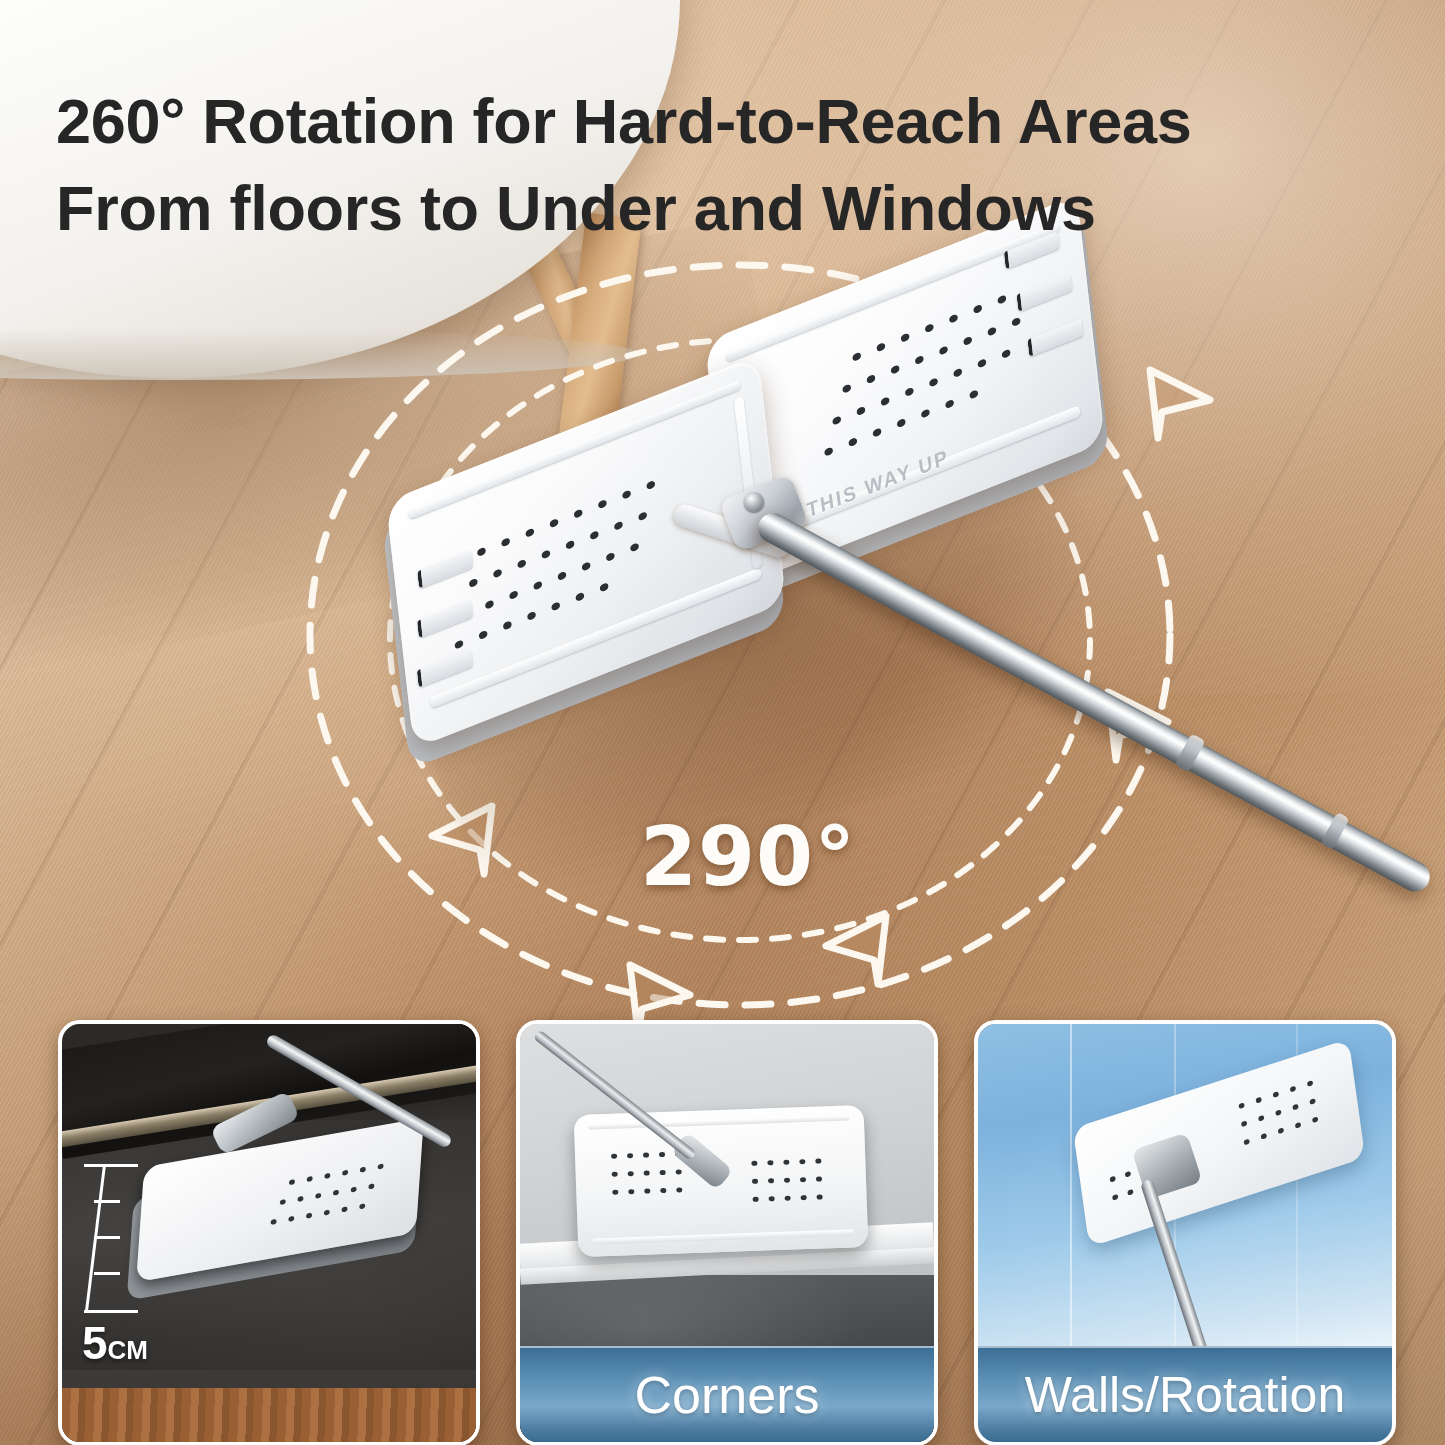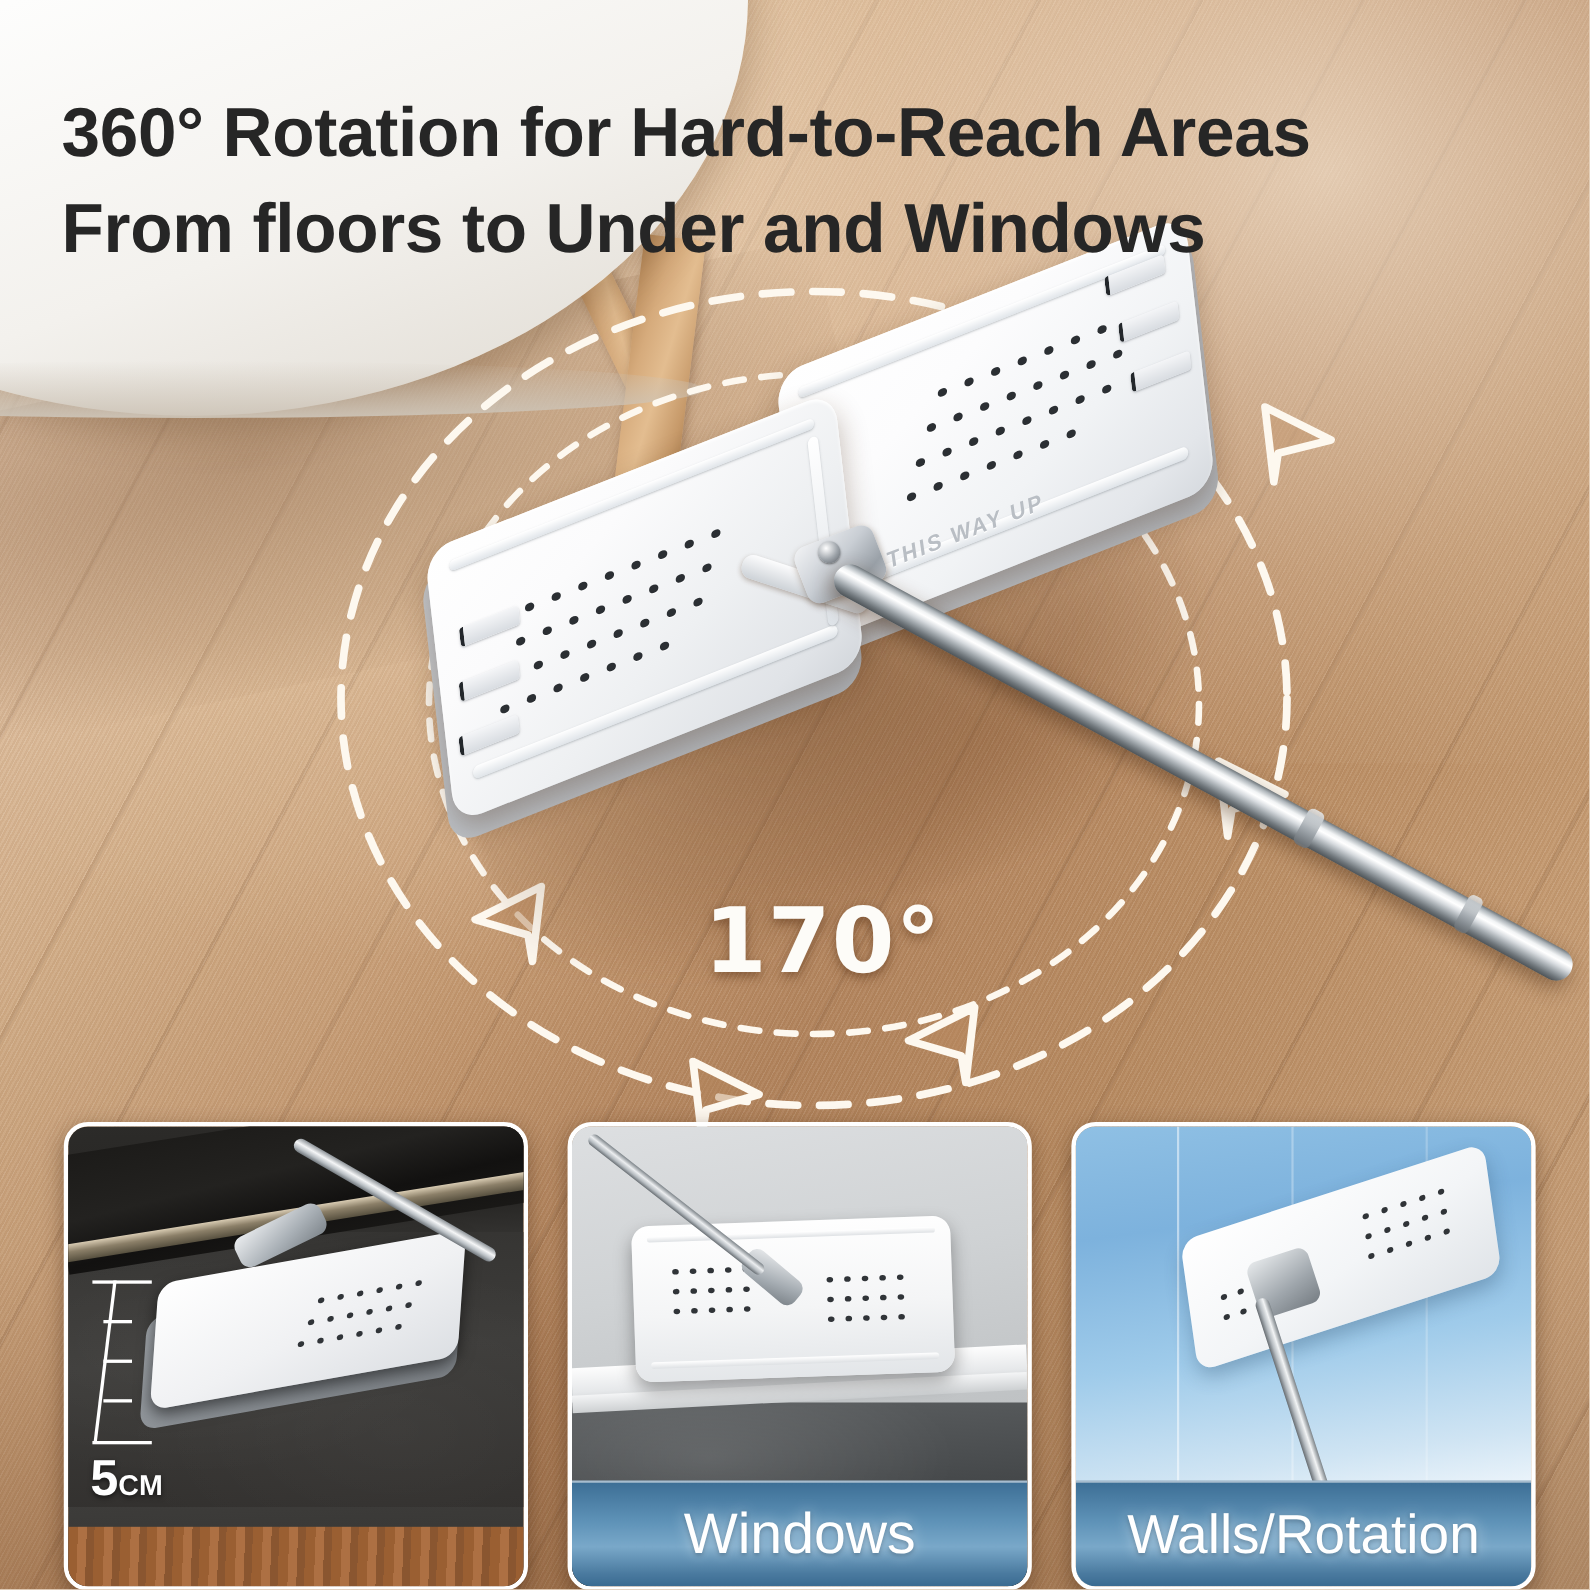--- a/index.html
+++ b/index.html
@@ -350,25 +350,25 @@
     <div class="yoke"></div>
     <div class="joint"></div>
     <div class="joint-pin"></div>
 
     <div class="pole pole-a"></div>
     <div class="pole-ring"></div>
     <div class="pole-ring2"></div>
   </div>
 
   <div class="headline">
-    <span>360° Rotation for Hard-to-Reach Areas</span>
+    <span>260° Rotation for Hard-to-Reach Areas</span>
     <span class="l2">From floors to Under and Windows</span>
   </div>
 
-  <div class="deg360">170°</div>
+  <div class="deg360">290°</div>
 
   <div class="panels">
 
     <div class="panel p1">
       <div class="panel-photo ph1">
         <div class="stone"></div>
         <div class="cab"></div>
         <div class="cab-edge"></div>
         <div class="mini-pad"></div>
         <div class="mini-head">
@@ -447,21 +447,21 @@
           <div class="mini-hole" style="left:176px;top:88px"></div>
             <div class="mini-hole" style="left:192px;top:88px"></div>
           <div class="mini-hole" style="left:208px;top:88px"></div>
             <div class="mini-hole" style="left:224px;top:88px"></div>
           <div class="mini-hole" style="left:240px;top:88px"></div>
         </div>
         <div class="mini-joint"></div>
         <div class="mini-pole"></div>
       </div>
       <div class="cap-bar">
-        <span>Windows</span>
+        <span>Corners</span>
       </div>
     </div>
 
     <div class="panel p3">
       <div class="panel-photo ph3">
         <div class="glassline" style="left:92px"></div>
         <div class="glassline" style="left:196px;opacity:.6"></div>
         <div class="glassline" style="left:318px;opacity:.45"></div>
         <div class="mini-head">
           <div class="mini-hole" style="left:170px;top:28px"></div>

